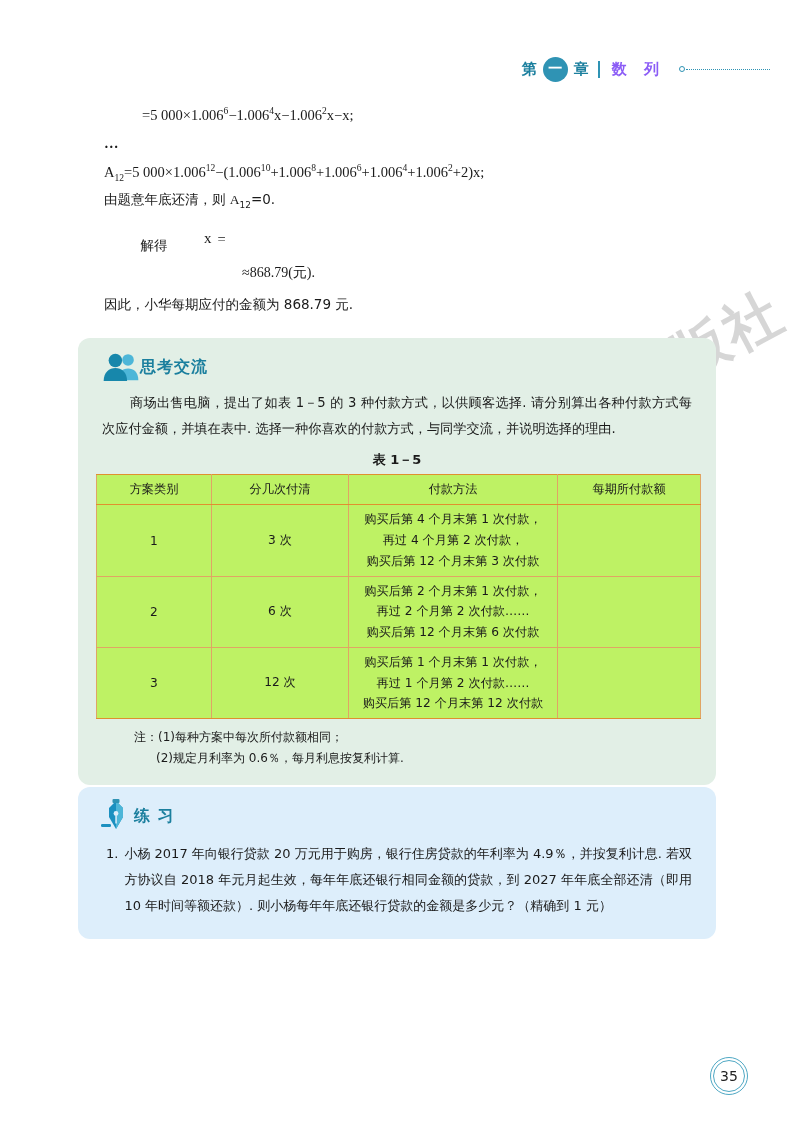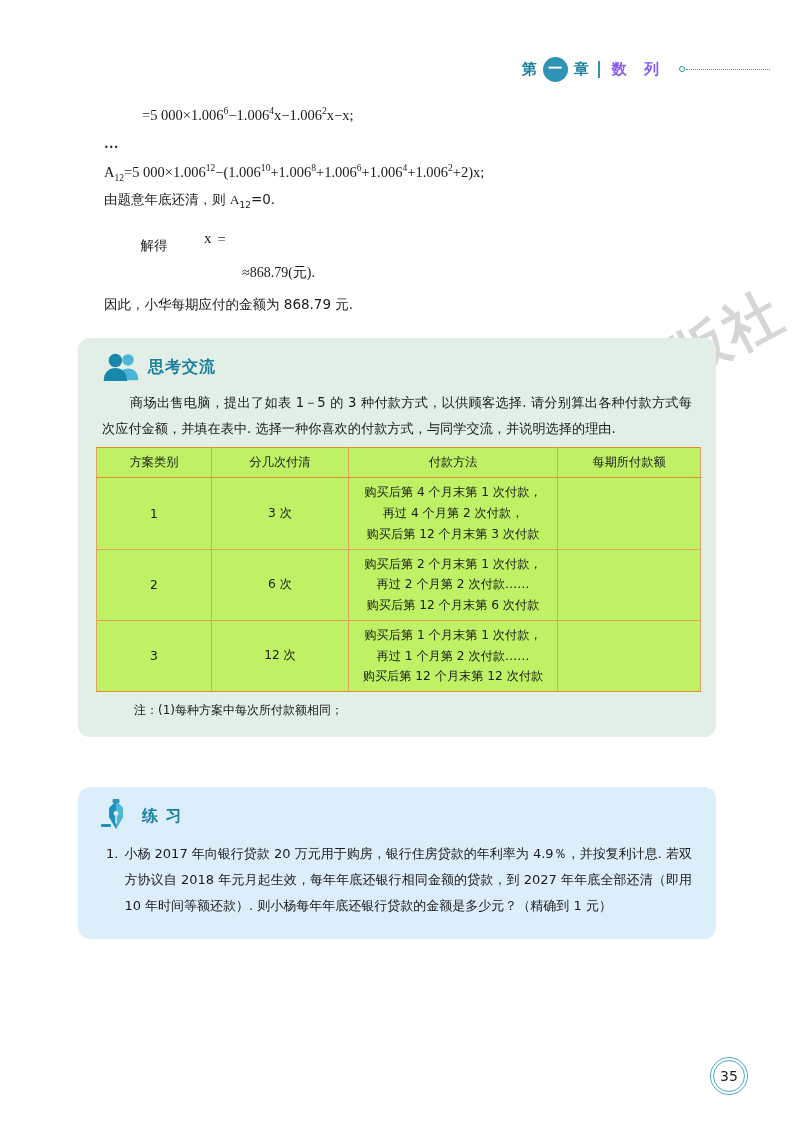--- a/index.html
+++ b/index.html
@@ -139,21 +139,20 @@
     top: 338px;
     width: 638px;
     box-sizing: border-box;
     background: #e2efe6;
     border-radius: 12px;
     padding: 14px 18px 16px 18px;
   }
   .panel-head {
     display: flex;
     align-items: center;
-    gap: 8px;
     margin: 0 0 8px 6px;
   }
   .panel-head-title {
     font-family: "DejaVu Sans", sans-serif;
     font-weight: bold;
     font-size: 16px;
     color: #1b7f9e;
     letter-spacing: 1px;
   }
   .para {
@@ -340,20 +339,21 @@
         <circle cx="27.5" cy="8.5" r="6.2" fill="#4db6d8"></circle>
         <path d="M16.5 30 C16.5 21.5 21.5 17.5 27.5 17.5 C33.5 17.5 38.5 21.5 38.5 30 Z" fill="#4db6d8"></path>
         <circle cx="14" cy="9" r="7.2" fill="#1787ab"></circle>
         <path d="M1.5 31 C1.5 21.5 7.5 17 14 17 C20.5 17 26.5 21.5 26.5 31 Z" fill="#1787ab"></path>
       </svg>
       <span class="panel-head-title">思考交流</span>
     </div>
 
     <p class="para">商场出售电脑，提出了如表 1－5 的 3 种付款方式，以供顾客选择. 请分别算出各种付款方式每次应付金额，并填在表中. 选择一种你喜欢的付款方式，与同学交流，并说明选择的理由.</p>
 
+    <div class="tbl-caption">表 1－5</div>
 
     <table class="paytable">
       <tbody>
         <tr class="head">
           <td class="c1">方案类别</td>
           <td class="c2">分几次付清</td>
           <td class="c3">付款方法</td>
           <td class="c4">每期所付款额</td>
         </tr>
 
@@ -387,20 +387,21 @@
             <div>再过 1 个月第 2 次付款……</div>
             <div>购买后第 12 个月末第 12 次付款</div>
           </td>
           <td class="c4"></td>
         </tr>
       </tbody>
     </table>
 
     <div class="tbl-note">
       <span>注：(1)每种方案中每次所付款额相同；</span>
+      <span class="n2">(2)规定月利率为 0.6％，每月利息按复利计算.</span>
     </div>
   </div>
 
   <div class="panel-blue">
     <div class="panel-head">
       <svg class="icon-pen" viewBox="0 0 34 34">
         <path d="M16 2 L23 9 L23 18 L16 30 L9 18 L9 9 Z" fill="#1b90c0"></path>
         <path d="M16 2 L23 9 L23 18 L16 30 Z" fill="#4db6d8"></path>
         <circle cx="16" cy="14.5" r="2.4" fill="#ddeefb"></circle>
         <rect x="15.3" y="16.5" width="1.5" height="8" fill="#ddeefb"></rect>

